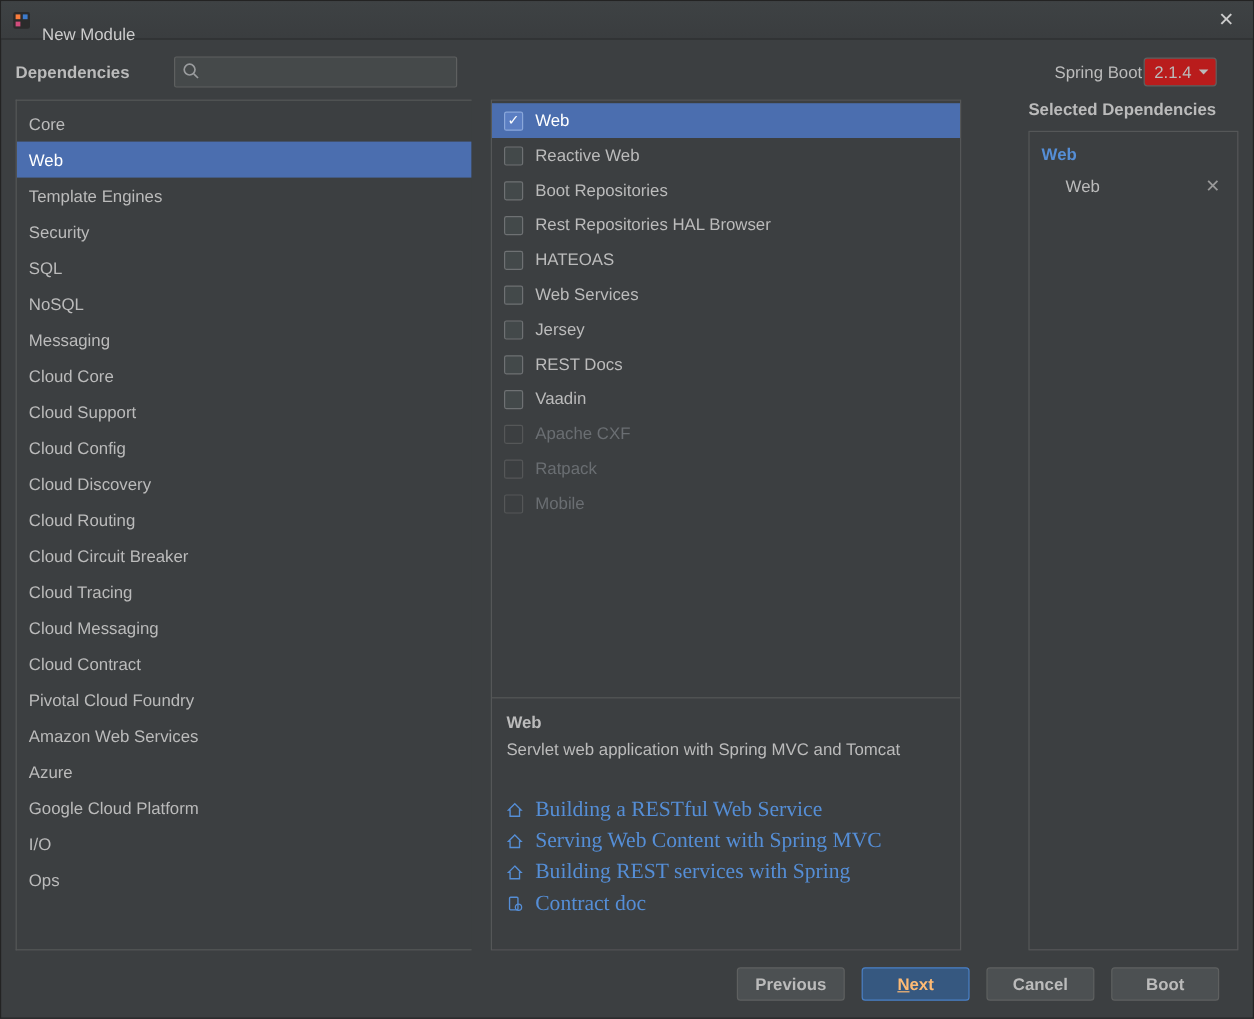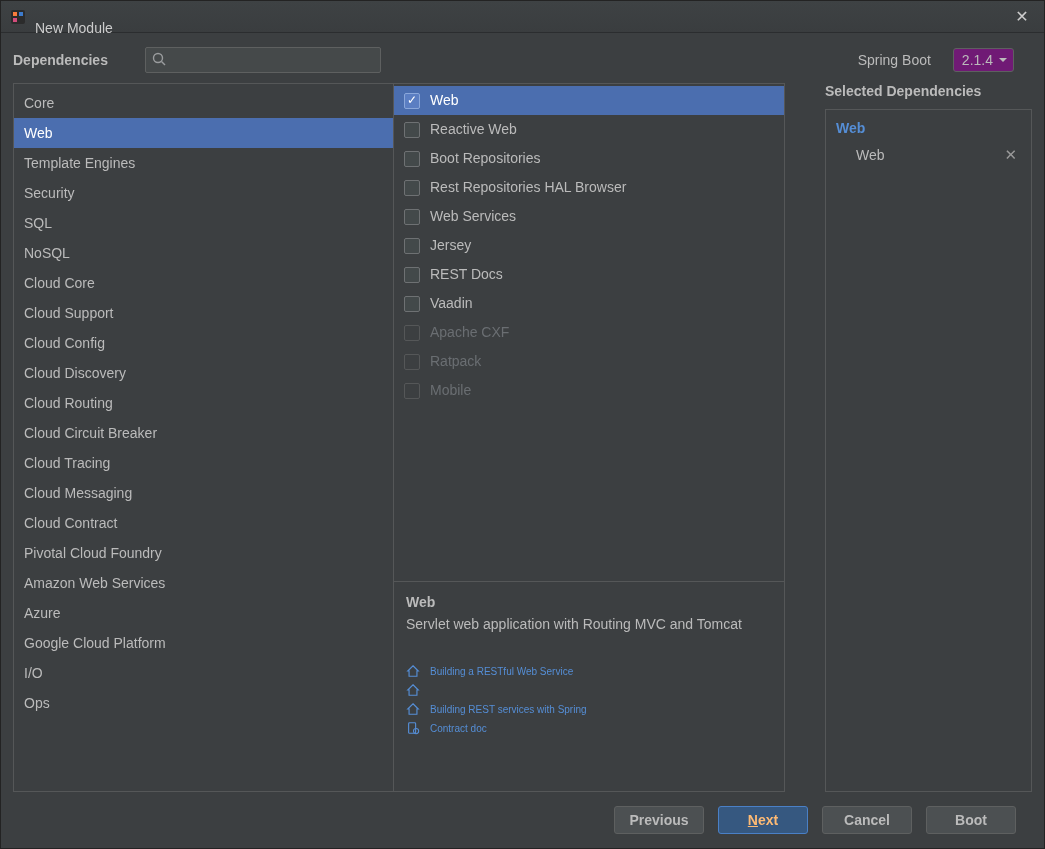--- a/index.html
+++ b/index.html
@@ -27,29 +27,29 @@
   .search-wrap { position:relative; width:236px;}
   .search-wrap input {
     width:100%; height:26px;
     background:#45494a; border:1px solid #5e6060;
     border-radius:2px; padding:2px 6px 2px 26px;
     color:#bbb; font-size:13px; outline:none;
   }
   .search-wrap .mag {
     position:absolute; left:6px; top:4px; color:#888;
   }
-  .spring-row { margin-left:auto; display:flex; align-items:center; gap:22px; padding-right:18px;}
+  .spring-row { margin-left:auto; display:flex; align-items:center; gap:1px; padding-right:18px;}
   .spring-row .lbl { color:#bbbbbb;}
   .select {
-    background:#701a75; border:1px solid #5e6060; border-radius:3px;
+    background:#b91c1c; border:1px solid #5e6060; border-radius:3px;
     padding:2px 20px 2px 8px; color:#bbb; position:relative; height:24px;
     display:flex;align-items:center; font-size:14px;
   }
   .select::after { content:""; position:absolute; right:6px; top:9px; border:4px solid transparent; border-top-color:#bbb;}
-  .columns { flex:1; display:flex; gap:0;}
+  .columns { flex:1; display:flex; gap:16px;}
   .col-left {
     width:380px;
     border:1px solid #555758;
     border-right:none;
     background:#3c3f41;
     padding:4px 0;
     overflow:hidden;
   }
   .col-left .cat {
     padding:4px 10px; color:#bbbbbb; cursor:pointer; font-size:14px;
@@ -77,21 +77,21 @@
   .dep-item.disabled .chk { border-color:#555758; background:#3c3f41;}
   .desc-pane {
     border-top:1px solid #555758; padding:12px 12px 10px 12px;
     background:#3c3f41; height:210px;
   }
   .desc-title { font-weight:bold; color:#bbbbbb; margin-bottom:4px;}
   .desc-text { color:#bbbbbb; font-size:14px; line-height:20px; white-space:nowrap; overflow:hidden;}
   .links { margin-top:30px; display:flex; flex-direction:column; gap:5px;}
   .link-row { display:flex; align-items:center; gap:8px;}
   .link-row .house,.link-row .docicon { color:#558ed6; font-size:13px; width:16px; text-align:center;}
-  .link-row a { color:#558ed6; text-decoration:none; font-size:10px;}
+  .link-row a { color:#558ed6; text-decoration:none; font-size:18px;font-family:Liberation Serif, serif;}
   .col-right {
     flex:1; margin-left:40px;
     display:flex; flex-direction:column;
   }
   .sel-title { font-weight:bold; color:#bbbbbb; padding:0 0 10px 0;}
   .sel-box {
     flex:1; border:1px solid #555758; background:#3c3f41;
     padding:8px 10px;
   }
   .sel-cat { color:#558ed6; font-weight:bold; padding:2px 0 6px 0;}
@@ -148,20 +148,21 @@
     </div>
 
     <div class="columns">
       <div class="col-left" id="cat-list">
           <div class="cat">Core</div>
           <div class="cat selected">Web</div>
           <div class="cat">Template Engines</div>
           <div class="cat">Security</div>
           <div class="cat">SQL</div>
           <div class="cat">NoSQL</div>
+          <div class="cat">Messaging</div>
           <div class="cat">Cloud Core</div>
           <div class="cat">Cloud Support</div>
           <div class="cat">Cloud Config</div>
           <div class="cat">Cloud Discovery</div>
           <div class="cat">Cloud Routing</div>
           <div class="cat">Cloud Circuit Breaker</div>
           <div class="cat">Cloud Tracing</div>
           <div class="cat">Cloud Messaging</div>
           <div class="cat">Cloud Contract</div>
           <div class="cat">Pivotal Cloud Foundry</div>
@@ -185,20 +186,24 @@
             <div class="dep-item">
               <span class="chk"></span>
               <span>Boot Repositories</span>
             </div>
             <div class="dep-item">
               <span class="chk"></span>
               <span>Rest Repositories HAL Browser</span>
             </div>
             <div class="dep-item">
               <span class="chk"></span>
+              <span>HATEOAS</span>
+            </div>
+            <div class="dep-item">
+              <span class="chk"></span>
               <span>Web Services</span>
             </div>
             <div class="dep-item">
               <span class="chk"></span>
               <span>Jersey</span>
             </div>
             <div class="dep-item">
               <span class="chk"></span>
               <span>REST Docs</span>
             </div>
@@ -214,36 +219,37 @@
               <span class="chk"></span>
               <span>Ratpack</span>
             </div>
             <div class="dep-item disabled">
               <span class="chk"></span>
               <span>Mobile</span>
             </div>
           </div>
         <div class="desc-pane">
           <div class="desc-title">Web</div>
-          <div class="desc-text">Servlet web application with Routing MVC and Tomcat</div>
+          <div class="desc-text">Servlet web application with Spring MVC and Tomcat</div>
           <div class="links" id="links">
               <div class="link-row">
                 <span class="house">
                   <svg width="14" height="14" viewBox="0 0 16 16">
                     <path d="M8 2 L14 8 L12.5 8 L12.5 14 L3.5 14 L3.5 8 L2 8 Z" fill="none" stroke="#558ed6" stroke-width="1.3"></path>
                   </svg>
                 </span>
                 <a href="#">Building a RESTful Web Service</a>
               </div>
               <div class="link-row">
                 <span class="house">
                   <svg width="14" height="14" viewBox="0 0 16 16">
                     <path d="M8 2 L14 8 L12.5 8 L12.5 14 L3.5 14 L3.5 8 L2 8 Z" fill="none" stroke="#558ed6" stroke-width="1.3"></path>
                   </svg>
                 </span>
+                <a href="#">Serving Web Content with Spring MVC</a>
               </div>
               <div class="link-row">
                 <span class="house">
                   <svg width="14" height="14" viewBox="0 0 16 16">
                     <path d="M8 2 L14 8 L12.5 8 L12.5 14 L3.5 14 L3.5 8 L2 8 Z" fill="none" stroke="#558ed6" stroke-width="1.3"></path>
                   </svg>
                 </span>
                 <a href="#">Building REST services with Spring</a>
               </div>
               <div class="link-row">

